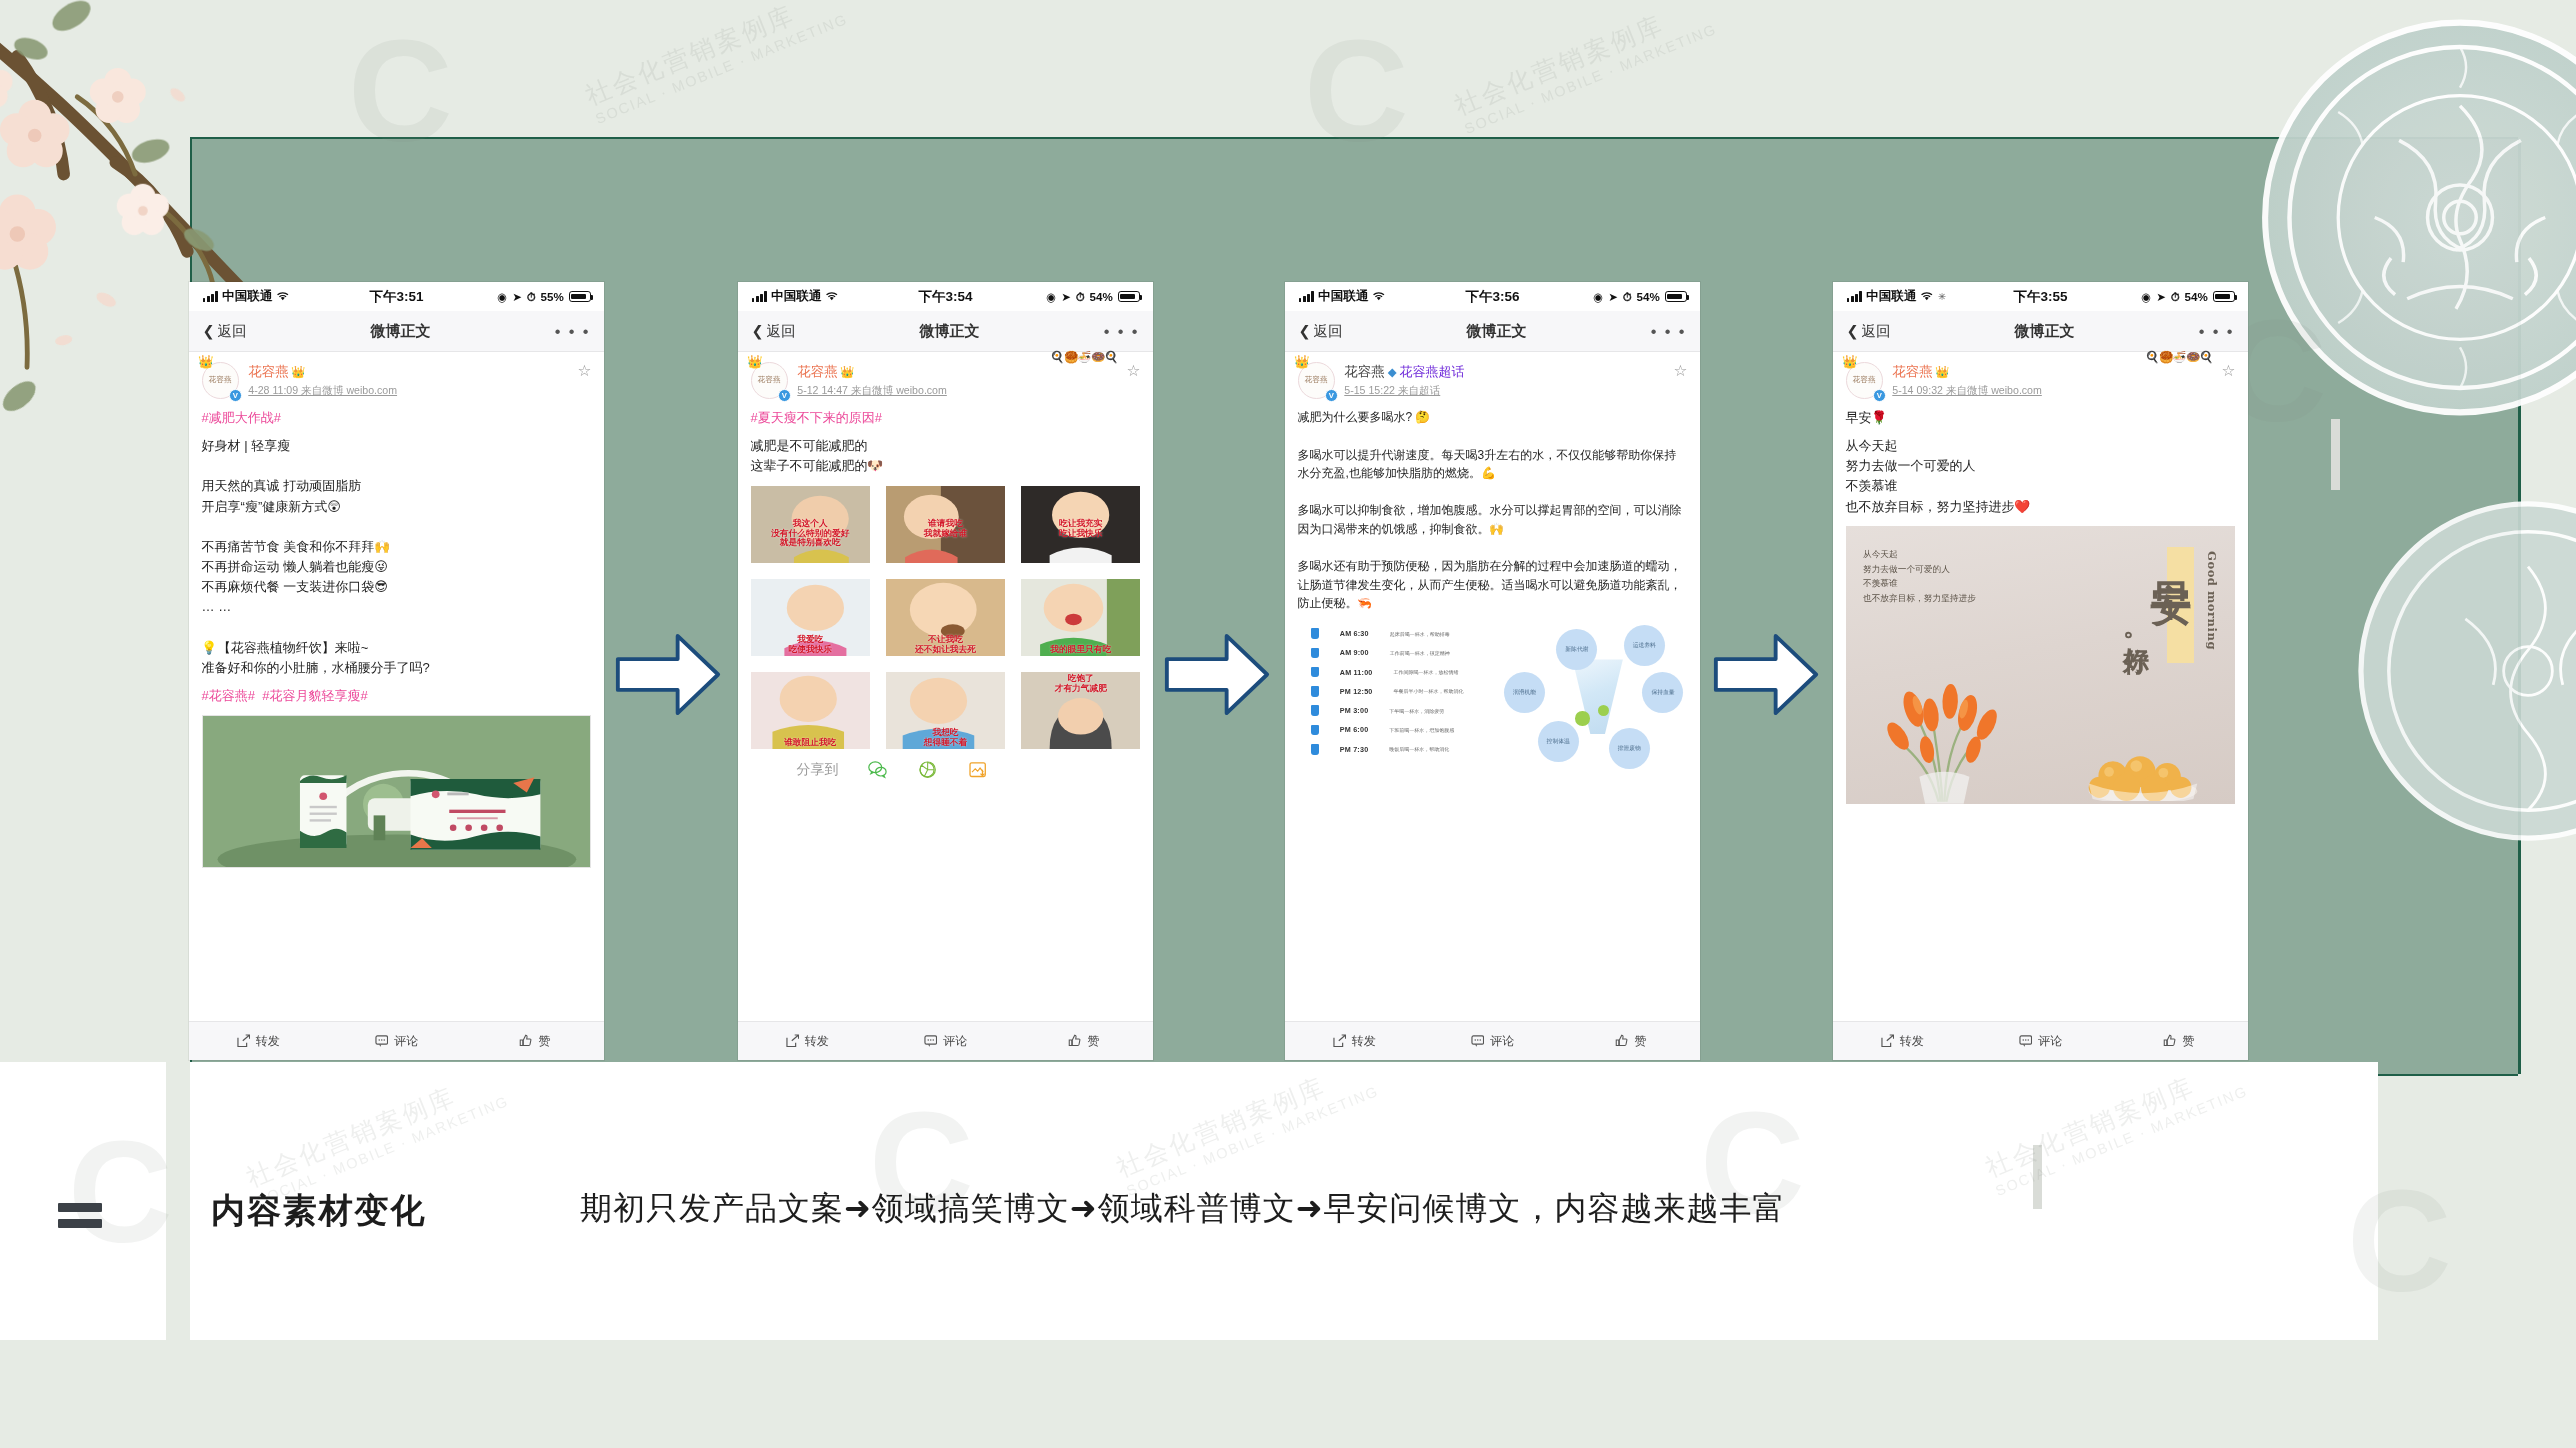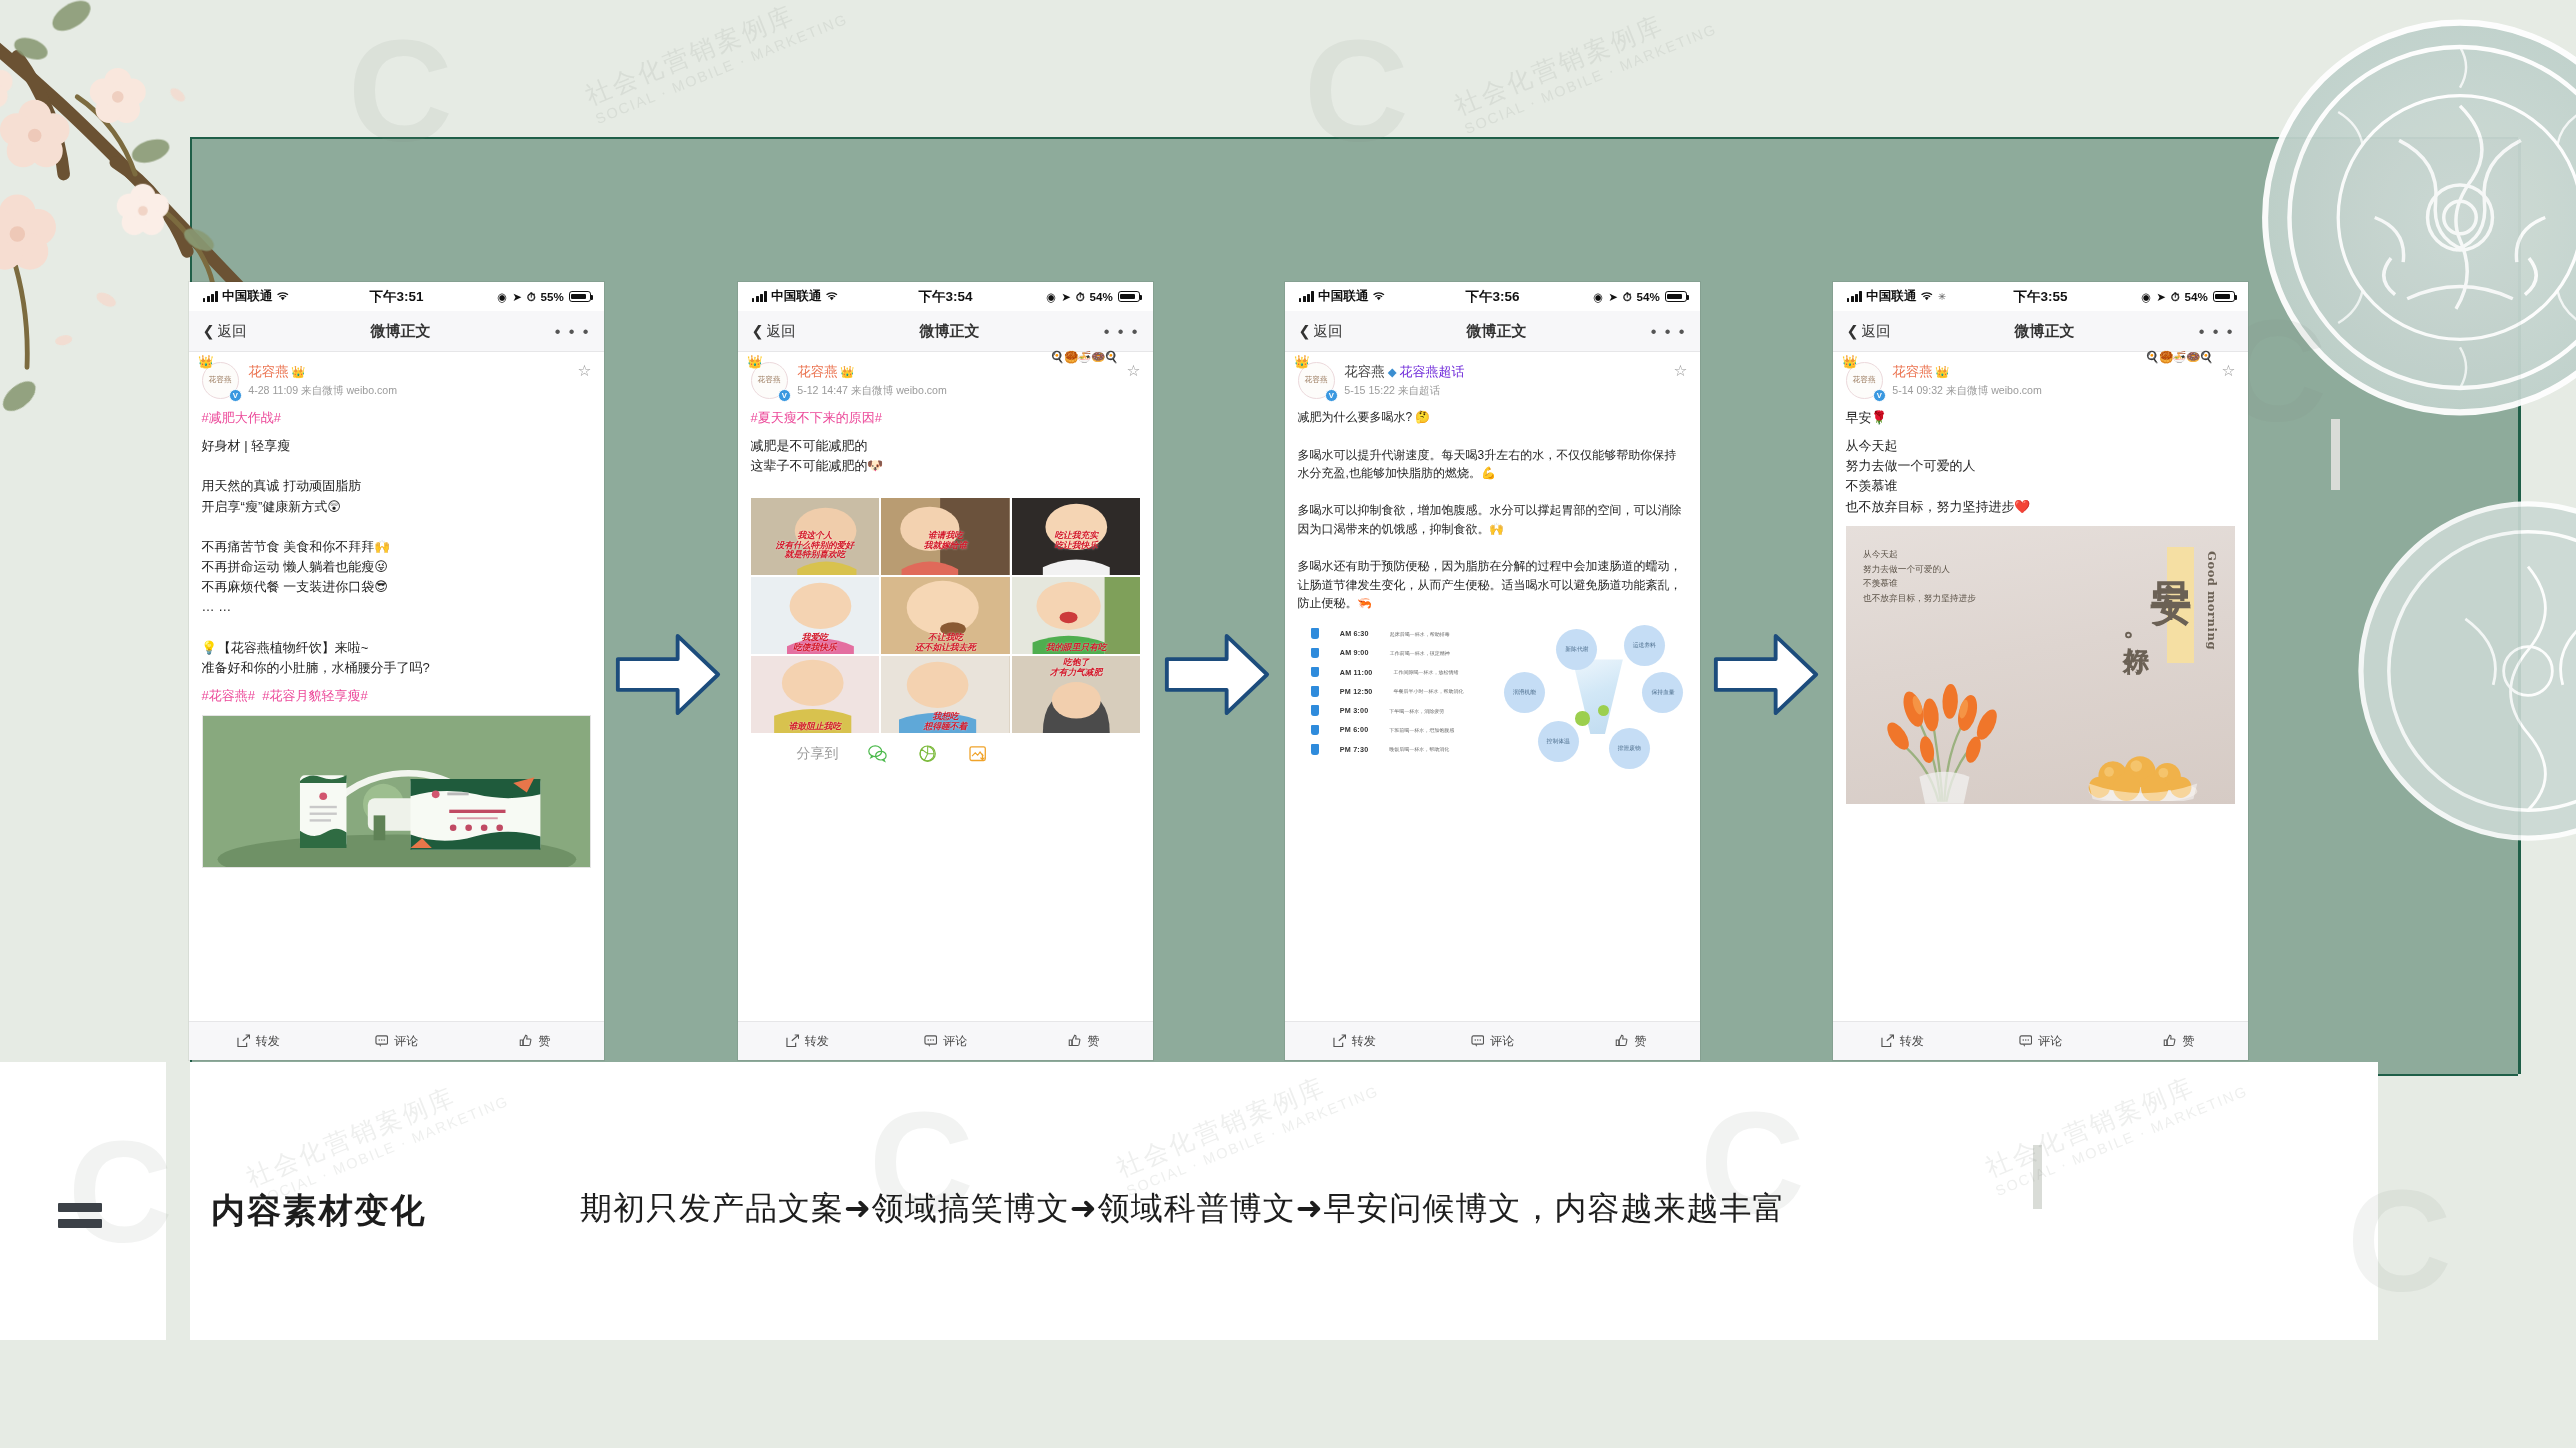--- a/index.html
+++ b/index.html
@@ -97,33 +97,33 @@
   .vbadge {
     position:absolute;right:-1px;bottom:-1px;width:12.6px;height:12.6px;border-radius:50%;
     background:#f5a623;border:1.4px solid #fff;color:#fff;font-size:7.7px;
     display:flex;align-items:center;justify-content:center;font-weight:700;
   }
   .vbadge.blue { background:#3a98e0; }
   .uinfo { flex:1; min-width:0; padding-top:1px; }
   .uname { font-size:13.5px; color:#eb7350; font-weight:500; display:flex; align-items:center; gap:2.9px; }
   .uname .sup { font-size:11.6px; }
   .supertopic { color:#6d28d9; font-size:13px; }
-  .umeta { font-size:10.6px; color:#9b9b9b; margin-top:2.9px; }
+  .umeta { font-size:10.6px; color:#9b9b9b; margin-top:2.9px;text-decoration:underline; }
   .star { font-size:15.5px; color:#9a9a9a; }
   .deco-emoji { position:absolute; right:35px; top:-1.9px; font-size:11.6px; letter-spacing:-1px; }
 
   .ptext { margin-top:7.7px; font-size:13px; line-height:1.55; color:#1f1f1f; white-space:pre-wrap; word-break:break-word; }
   .tag { color:#ec4899; }
 
   .pimg { margin-top:9.7px; border:1px solid #e4e4e4; }
   .pimg.prod { height:153px; position:relative; overflow:hidden; background:
       linear-gradient(180deg,#87a87d 0%,#8fae84 55%,#7e9d74 100%); }
 
   
-  .grid9 { margin-top:22px; display:grid; grid-template-columns:repeat(3,1fr); gap:2px;font-style:italic; }
+  .grid9 { margin-top:10px; display:grid; grid-template-columns:repeat(3,1fr); gap:16px; }
   .cell { position:relative; height:77px; overflow:hidden; background:#cdbba6; }
   .cell .cap {
     position:absolute; left:1.9px; right:1.9px; bottom:1.9px; text-align:center;
     color:#d3182a; font-weight:700; font-size:8.7px; line-height:1.12;
     text-shadow:0 0 1.9px rgba(255,255,255,.65); white-space:pre-line;
   }
   .cell .cap.top { top:1.9px; bottom:auto; }
   .cell .cap.mid { top:42%; bottom:auto; }
 
   .shareto { margin-top:9.7px; display:flex; align-items:center; gap:29px; padding-left:46px; }

